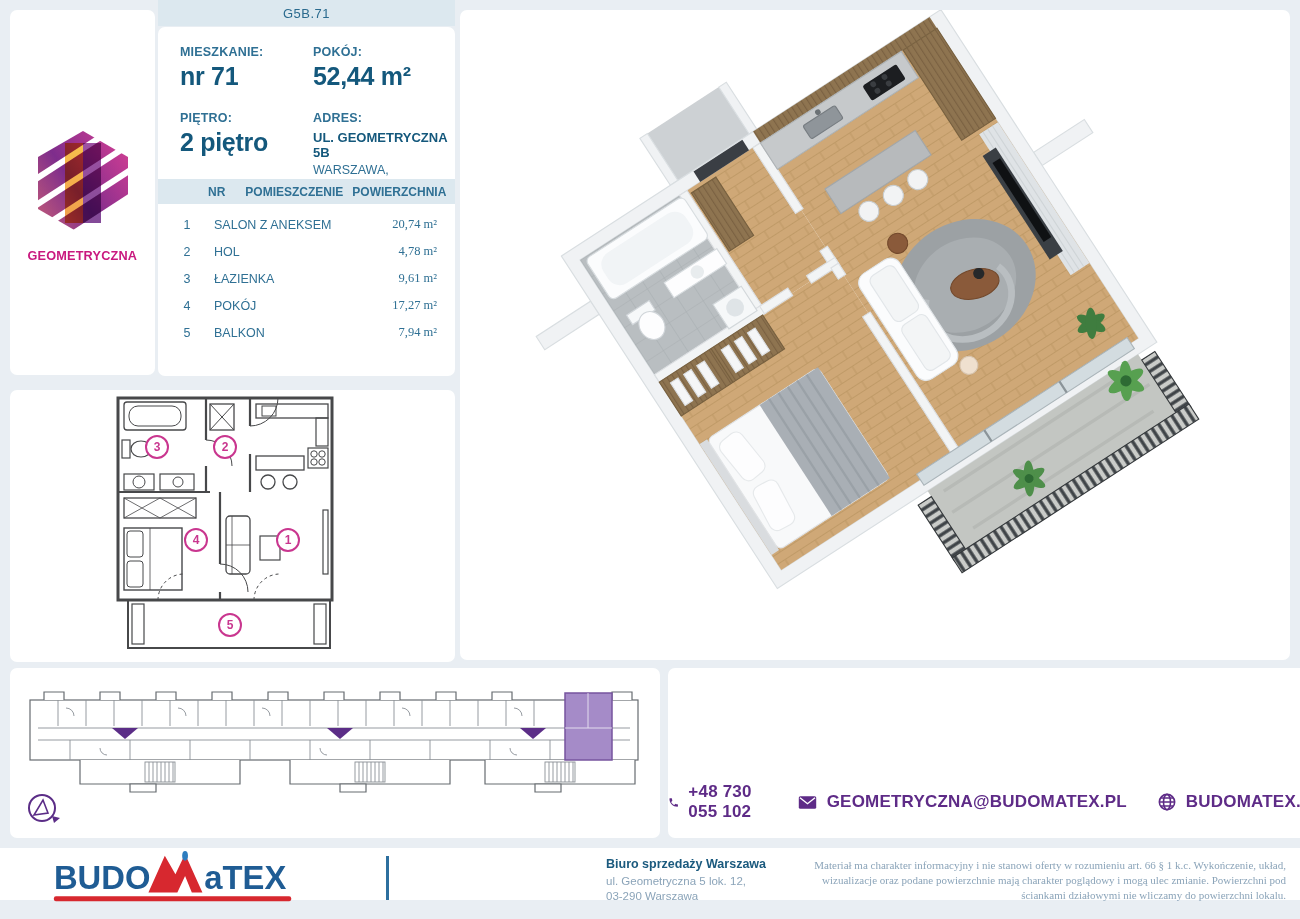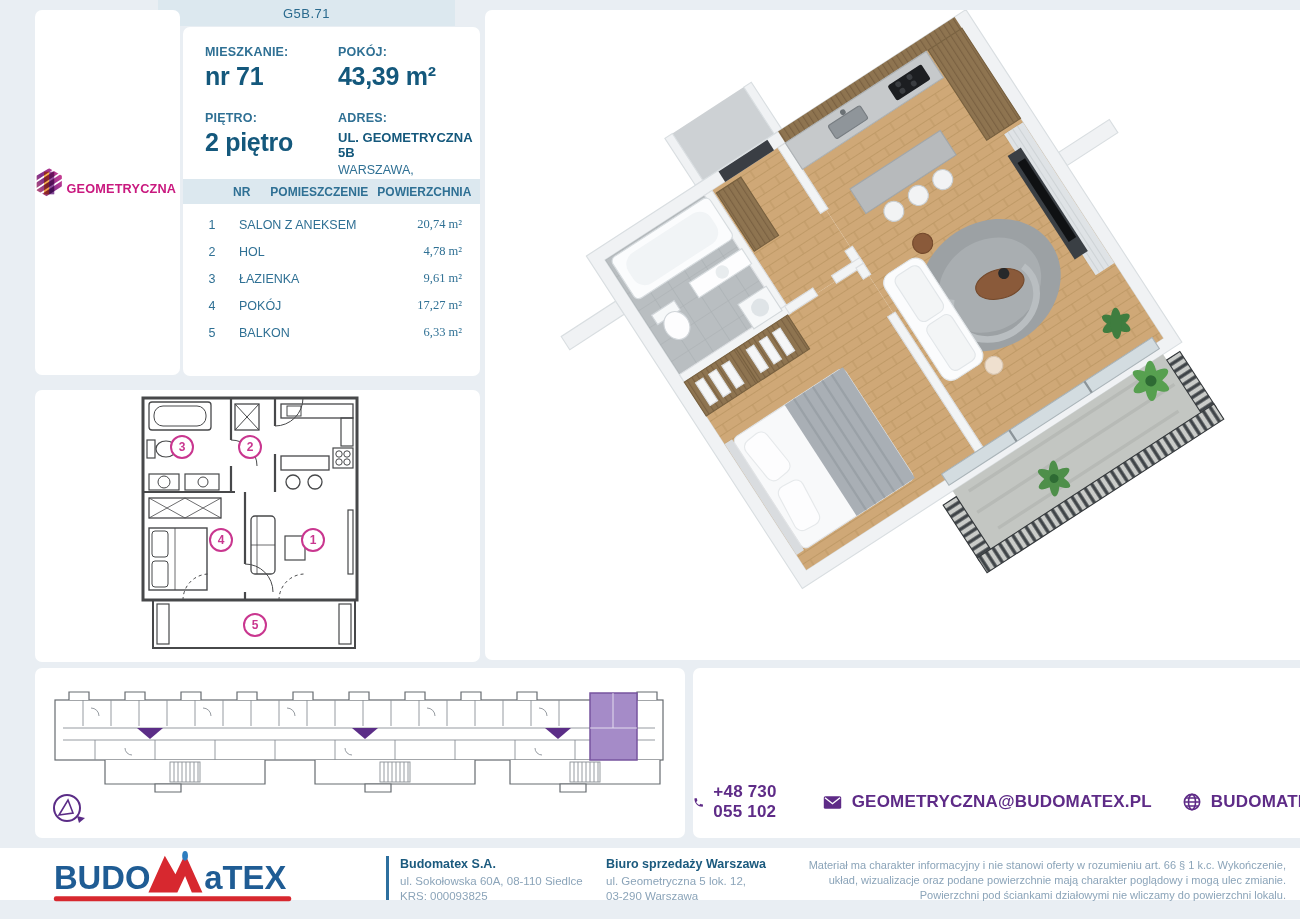--- a/index.html
+++ b/index.html
@@ -1,27 +1,27 @@
 <!DOCTYPE html>
 <html><head>
 <meta charset="utf-8">
 <style>
   html,body{margin:0;padding:0;}
   .page{position:relative;width:1300px;height:919px;background:#e9eef3;
         font-family:"Liberation Sans",sans-serif;overflow:hidden;}
-  .panel{position:absolute;background:#fff;border-radius:7px;margin-left:25px;}
+  .panel{position:absolute;background:#fff;border-radius:7px;}
 
   
   .title-strip{position:absolute;left:158px;top:0;width:297px;height:26px;
     background:#dce8ef;color:#2a6a8e;font-size:13px;letter-spacing:.5px;
     display:flex;align-items:center;justify-content:center;}
 
   
   .logo-box{left:10px;top:10px;width:145px;height:365px;}
-  .brand{position:absolute;left:0;right:0;top:118px;display:flex;align-items:center;}
+  .brand{position:absolute;left:0;right:0;top:118px;display:flex;flex-direction:column;align-items:center;}
   .brand-name{margin-top:10px;font-size:13.5px;font-weight:bold;color:#c9197f;
     letter-spacing:.2px;transform:scaleX(.94);}
 
   
   .info-box{left:158px;top:27px;width:297px;height:349px;}
   .fld{position:absolute;}
   .lbl{font-size:12.5px;font-weight:bold;color:#2f7094;letter-spacing:.2px;}
   .val{font-size:25px;font-weight:bold;color:#14587c;margin-top:3px;letter-spacing:-.3px;}
   .addr1{font-size:13px;font-weight:bold;color:#14587c;margin-top:5px;}
   .addr2{font-size:12.5px;color:#2f7094;margin-top:3px;}
@@ -51,21 +51,21 @@
     font-weight:bold;letter-spacing:.2px;text-decoration:none;}
 
   
   .footer{position:absolute;left:0;top:848px;width:1300px;height:52px;background:#fff;}
   .f-div{position:absolute;left:386px;top:8px;width:3px;height:44px;background:#2d6f9e;}
   .f-col{position:absolute;top:9px;font-size:11.5px;color:#8ba4b9;line-height:15px;}
   .f-col .f-name{font-size:12.5px;font-weight:bold;color:#1b5a7e;margin-bottom:2px;}
   .f-company{left:400px;}
   .f-office{left:606px;}
   .f-disclaimer{position:absolute;left:790px;right:14px;top:10px;text-align:right;
-    font-size:11px;color:#8ba4b9;line-height:15px;}
+    font-size:11px;color:#8ba4b9;line-height:15px;font-family:Liberation Serif, serif;}
 </style>
 </head>
 <body>
 
 <div class="page">
 
   <div class="title-strip">
     <span>G5B.71</span>
   </div>
 
@@ -106,21 +106,21 @@
     </div>
   </div>
 
   <div class="panel info-box">
     <div class="fld" style="left:22px;top:18px;">
       <div class="lbl">MIESZKANIE:</div>
       <div class="val">nr 71</div>
     </div>
     <div class="fld" style="left:155px;top:18px;">
       <div class="lbl">POKÓJ:</div>
-      <div class="val">43,39 m²</div>
+      <div class="val">52,44 m²</div>
     </div>
     <div class="fld" style="left:22px;top:84px;">
       <div class="lbl">PIĘTRO:</div>
       <div class="val">2 piętro</div>
     </div>
     <div class="fld" style="left:155px;top:84px;">
       <div class="lbl">ADRES:</div>
       <div class="addr1">UL. GEOMETRYCZNA 5B</div>
       <div class="addr2">WARSZAWA, BIAŁOŁĘKA</div>
     </div>
@@ -147,21 +147,21 @@
         <span class="t-area">9,61 m²</span>
       </div>
       <div class="t-row">
         <span class="t-nr">4</span>
         <span class="t-name">POKÓJ</span>
         <span class="t-area">17,27 m²</span>
       </div>
       <div class="t-row">
         <span class="t-nr">5</span>
         <span class="t-name">BALKON</span>
-        <span class="t-area">6,33 m²</span>
+        <span class="t-area">7,94 m²</span>
       </div>
     </div>
   </div>
 
   <div class="panel plan2d-box">
     <svg width="445" height="272" viewBox="0 0 445 272">
       <g stroke="#47484a" fill="none">
         <rect x="108" y="8" width="214" height="202" stroke-width="3"></rect>
 
         <rect x="118" y="210" width="202" height="48" stroke-width="2"></rect>
@@ -461,25 +461,20 @@
 
   <div class="footer">
     <svg width="270" height="56" viewBox="0 0 280 58" style="position:absolute;left:52px;top:2px;">
       <text x="2" y="40" font-family="Liberation Sans, sans-serif" font-size="34" font-weight="bold" fill="#1f5c94">BUDO</text>
       <path d="M100,44 L117,6 L128,25 L138,4 L156,44 L145,44 L138,27 L130,44 Z" fill="#d7282f"></path>
       <ellipse cx="138" cy="6" rx="3" ry="5" fill="#2e7dbf"></ellipse>
       <text x="158" y="40" font-family="Liberation Sans, sans-serif" font-size="34" font-weight="bold" fill="#1f5c94">aTEX</text>
       <rect x="2" y="48" width="246" height="5" rx="2" fill="#d7282f"></rect>
     </svg>
     <div class="f-div"></div>
-    <div class="f-col f-company">
-      <div class="f-name">Budomatex S.A.</div>
-      <div>ul. Sokołowska 60A, 08-110 Siedlce</div>
-      <div>KRS: 000093825</div>
-    </div>
     <div class="f-col f-office">
       <div class="f-name">Biuro sprzedaży Warszawa</div>
       <div>ul. Geometryczna 5 lok. 12,</div>
       <div>03-290 Warszawa</div>
     </div>
     <div class="f-disclaimer">Materiał ma charakter informacyjny i nie stanowi oferty w rozumieniu art. 66 § 1 k.c. Wykończenie, układ, wizualizacje oraz podane powierzchnie mają charakter poglądowy i mogą ulec zmianie. Powierzchni pod ściankami działowymi nie wliczamy do powierzchni lokalu.</div>
   </div>
 
 </div>
 

